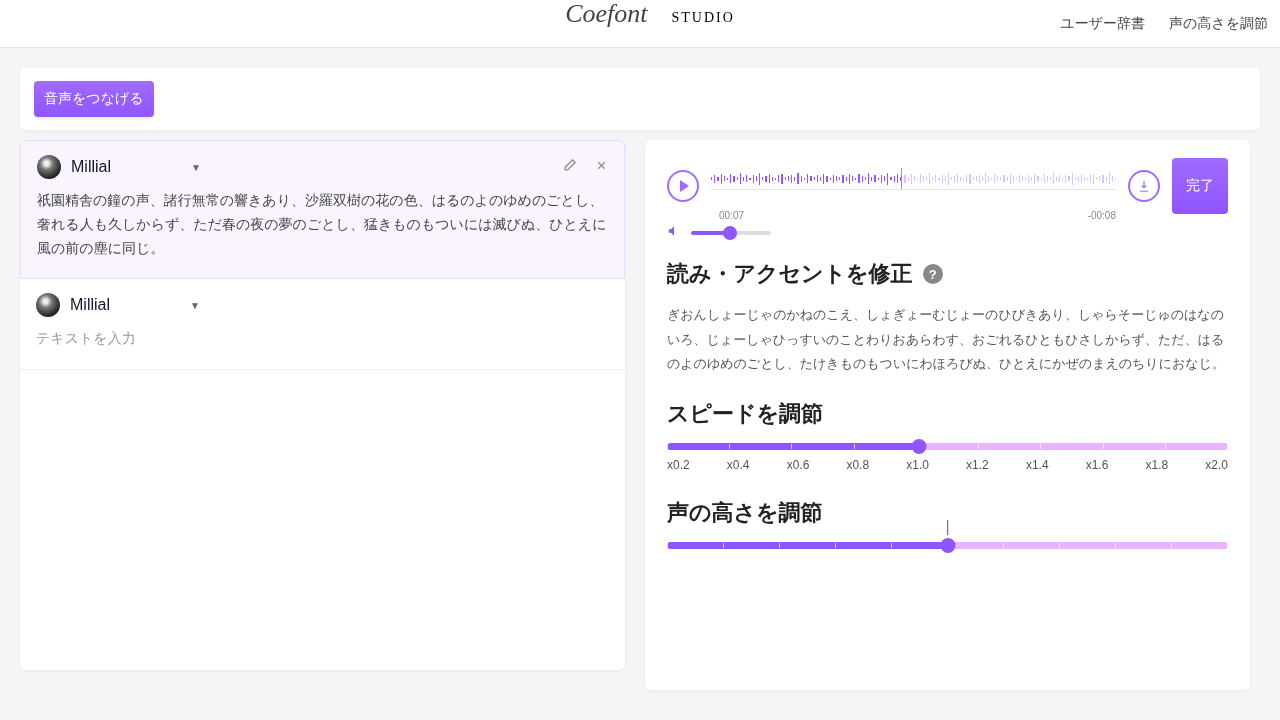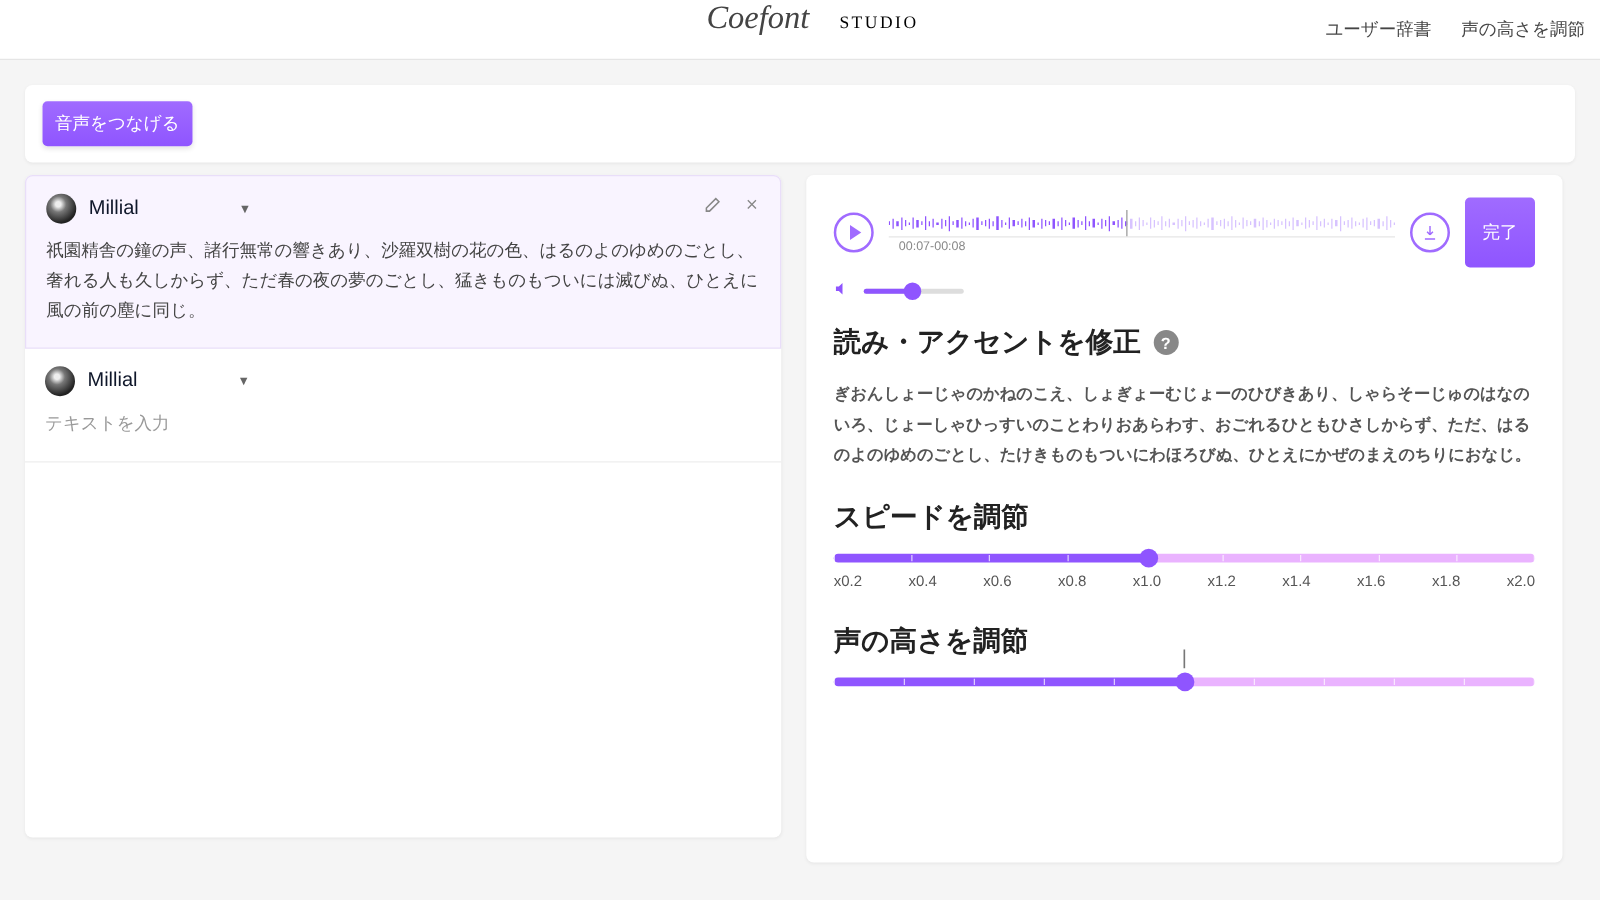--- a/index.html
+++ b/index.html
@@ -163,22 +163,22 @@
   .wave-half.played { left: 0; width: 47%; }
   .wave-half.unplayed { left: 47%; right: 0; opacity: .35; }
   .wave-half span {
     width: 1.5px; background: #8f55ff;
     display: inline-block;
   }
   .wave-divider {
     position: absolute; left: 47%; top: -3px; bottom: -3px; width: 1px; background: #999;
   }
   .times {
-    display: flex; justify-content: flex-start;
-    font-size: 10px; color: #888; margin-top: 2px;
+    display: flex; justify-content: space-between;
+    font-size: 10px; color: #888; margin-top: 20px;
   }
   .done-btn {
     background: #9b5cff;
     background: linear-gradient(#a06bff, #8f55ff);
     color: #fff; border: none; border-radius: 4px;
     padding: 19px 14px; font-size: 14px; cursor: pointer;
   }
   .vol-row {
     display: flex; align-items: center; gap: 10px; margin-bottom: 18px;
   }
@@ -191,21 +191,21 @@
   .section-title {
     font-size: 22px; font-weight: 700; color: #222;
     display: flex; align-items: center; gap: 10px;
     margin-bottom: 14px;
   }
   .help-icon {
     width: 20px; height: 20px; border-radius: 50%; background: #888; color: #fff;
     display: inline-flex; align-items: center; justify-content: center; font-size: 13px; font-weight: bold;
   }
   .reading-text {
-    font-size: 13px; color: #555; line-height: 1.9; margin-bottom: 22px; font-weight: bold;
+    font-size: 13px; color: #555; line-height: 1.9; margin-bottom: 22px;
   }
   .slider-track {
     height: 7px; border-radius: 4px; position: relative;
     background: linear-gradient(to right, #8f55ff 0%, #8f55ff 50%, #e8a6ff 50%, #e8a6ff 100%);
   }
   .slider-thumb {
     position: absolute; top: -4px; width: 15px; height: 15px; background: #8f55ff;
     border-radius: 50%; transform: translateX(-50%);
   }
   .ticks {

